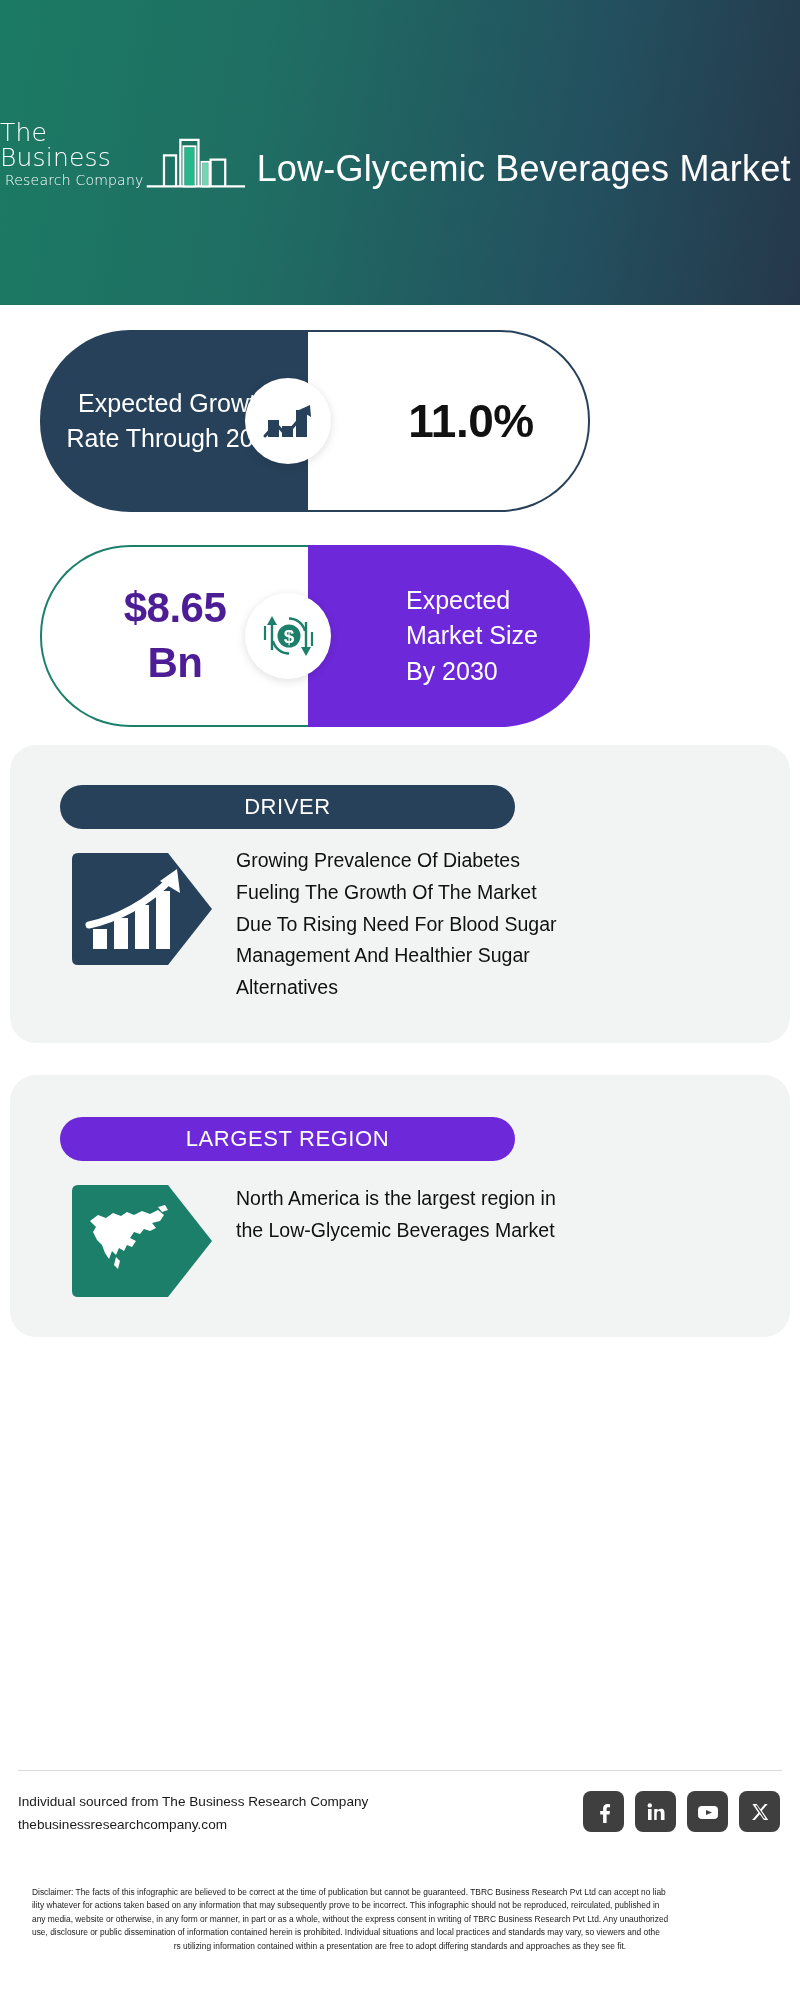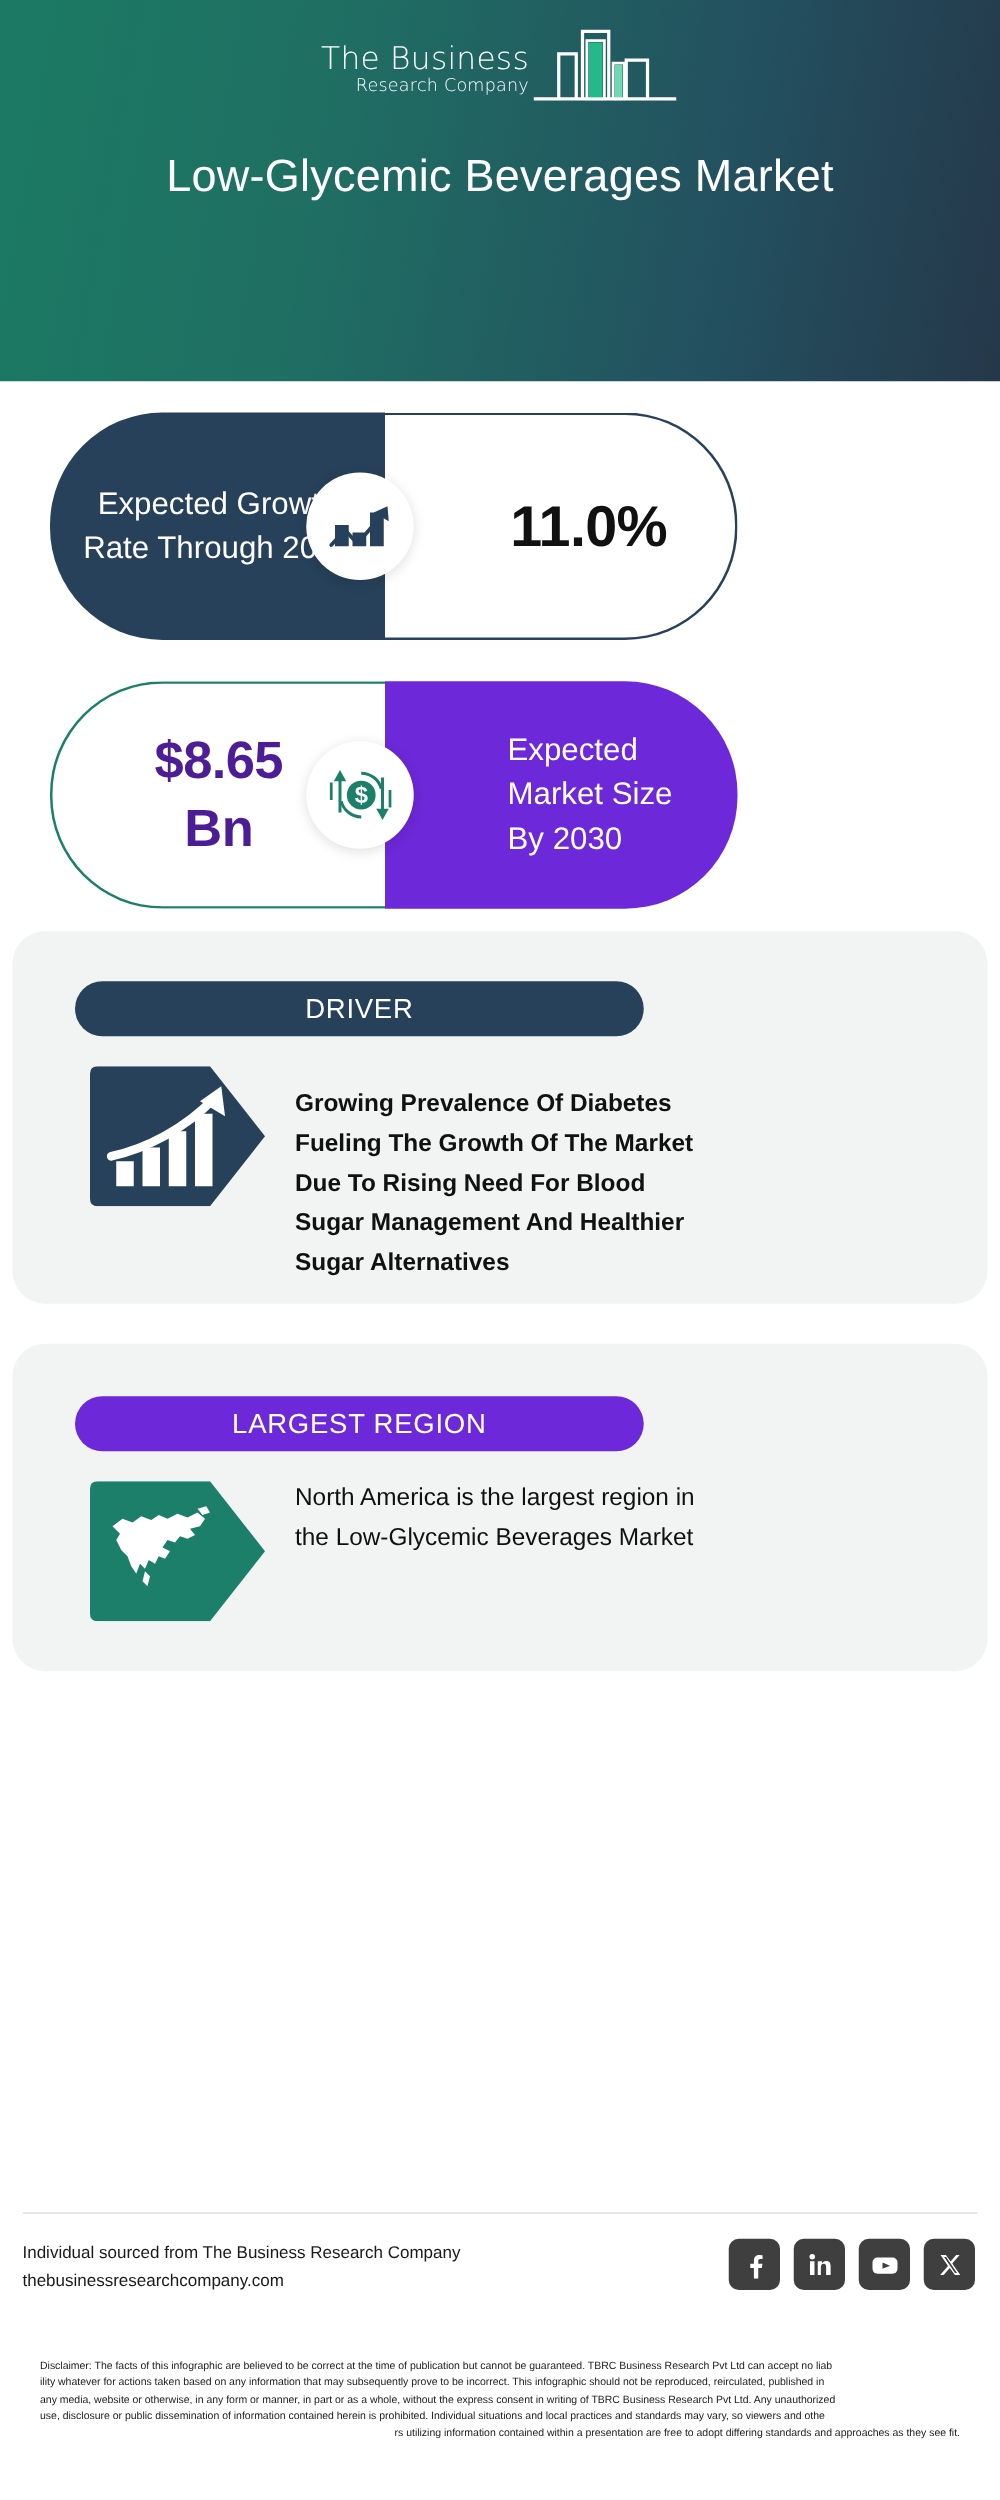--- a/index.html
+++ b/index.html
@@ -9,21 +9,21 @@
     background: #ffffff;
     font-family: "Liberation Sans", sans-serif;
     overflow: hidden;
   }
   .page { position: relative; width: 800px; height: 2000px; background: #fff; }
 
   
   .header {
     position: absolute; left: 0; top: 0; width: 800px; height: 305px;
     background: linear-gradient(100deg, #1b7a63 0%, #1f6f63 32%, #23505f 72%, #25384a 100%);
-    display: flex; flex-direction: column; align-items: center;
+    display: flex; flex-direction: row; align-items: center;
   }
   .logo-wrap { margin-top: 22px; display: flex; align-items: flex-end; height: 62px; }
   .logo-text { display: flex; flex-direction: column; align-items: flex-end; padding-bottom: 4px; }
   .logo-line1 {
     color: #ffffff; font-size: 25px; letter-spacing: .2px; line-height: 1.0;
     font-family: "DejaVu Sans", sans-serif; font-weight: 300;
   }
   .logo-line2 {
     color: #ffffff; font-size: 14px; letter-spacing: .2px; line-height: 1.5;
     font-family: "DejaVu Sans", sans-serif; font-weight: 300;
@@ -103,21 +103,21 @@
     position: absolute; left: 72px; width: 140px; height: 112px;
     display: flex; align-items: center; justify-content: center;
   }
   .arrow-driver { top: 853px; }
   .arrow-region { top: 1185px; }
 
   .body-text {
     position: absolute; left: 236px; width: 340px;
     font-size: 19.5px; line-height: 1.63; color: #111;
   }
-  .body-driver { top: 868px; font-weight: bold; }
+  .body-driver { top: 845px; }
   .body-region { top: 1183px; }
 
   
   .divider { position: absolute; left: 18px; top: 1770px; width: 764px; height: 1px; background: #d7dbdb; }
   .source-text {
     position: absolute; left: 18px; top: 1790px; font-size: 13.6px;
     line-height: 1.72; color: #1a1a1a;
   }
   .socials { position: absolute; right: 20px; top: 1791px; display: flex; gap: 11px; }
   .soc {
@@ -272,16 +272,16 @@
         <path fill="#fff" d="M3.4 3h4.3l3.8 5.2L15.9 3h2.8l-5.9 6.8 6.4 9.2h-4.3l-4.1-5.7-4.9 5.7H3.1l6.3-7.3L3.4 3zm2.9 1.6 8.7 12.8h1.6L7.9 4.6H6.3z"></path>
       </svg>
     </div>
   </div>
 
   <div class="disclaimer">
     <span>Disclaimer: The facts of this infographic are believed to be correct at the time of publication but cannot be guaranteed. TBRC Business Research Pvt Ltd can accept no liab</span>
     <span>ility whatever for actions taken based on any information that may subsequently prove to be incorrect. This infographic should not be reproduced, reirculated, published in</span>
     <span>any media, website or otherwise, in any form or manner, in part or as a whole, without the express consent in writing of TBRC Business Research Pvt Ltd. Any unauthorized</span>
     <span>use, disclosure or public dissemination of information contained herein is prohibited. Individual situations and local practices and standards may vary, so viewers and othe</span>
-    <span style="text-align:right">rs utilizing information contained within a presentation are free to adopt differing standards and approaches as they see fit.</span>
+    <span style="text-align:center">rs utilizing information contained within a presentation are free to adopt differing standards and approaches as they see fit.</span>
   </div>
 
 </div>
 
 </body></html>

